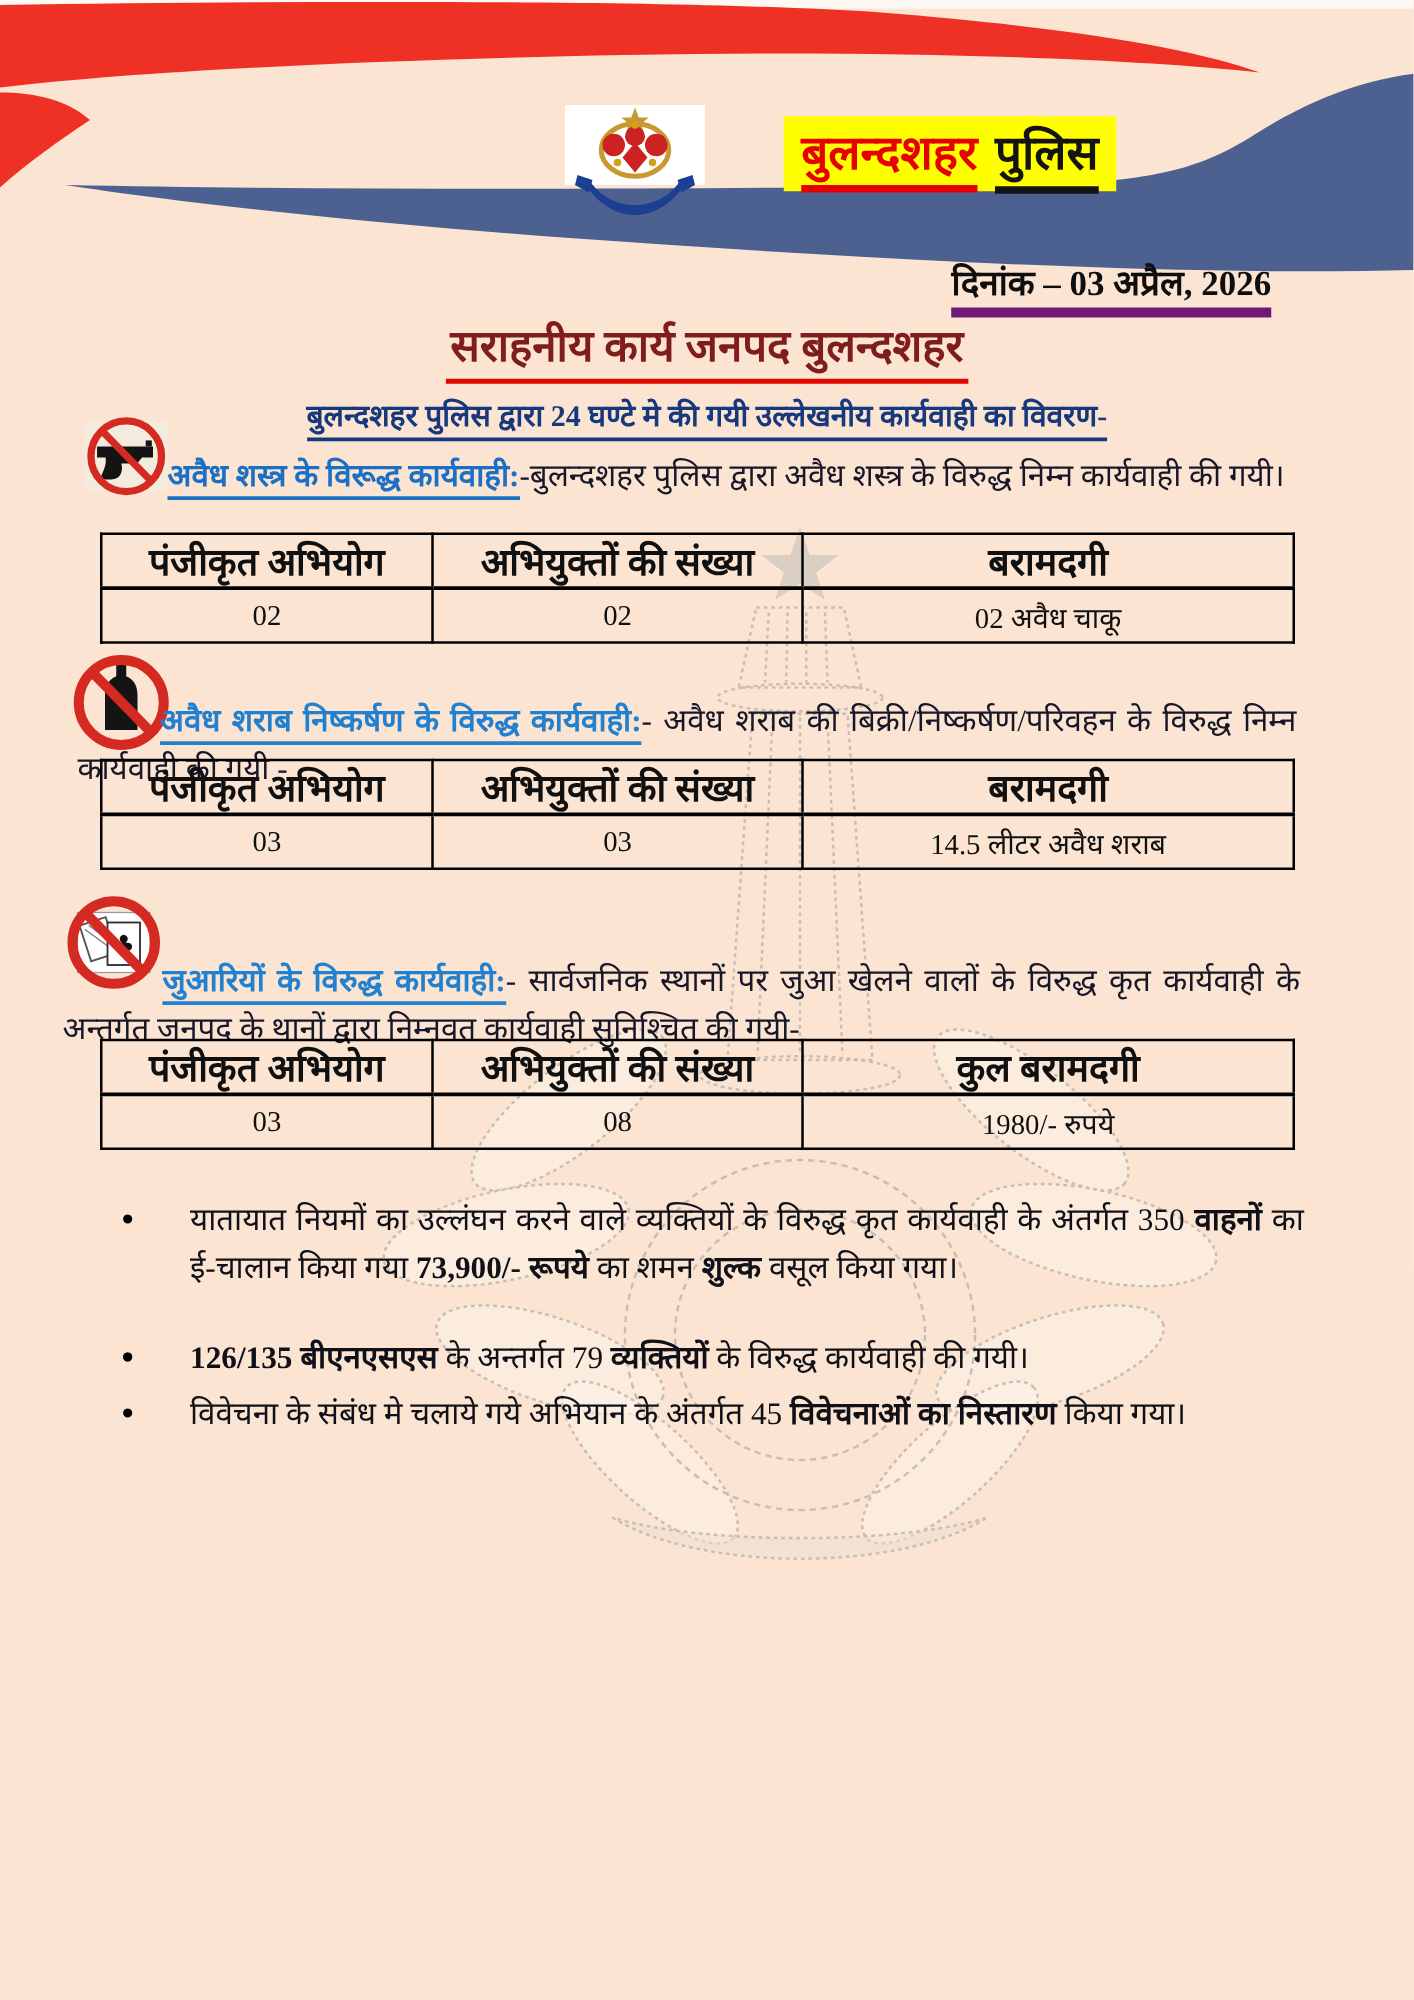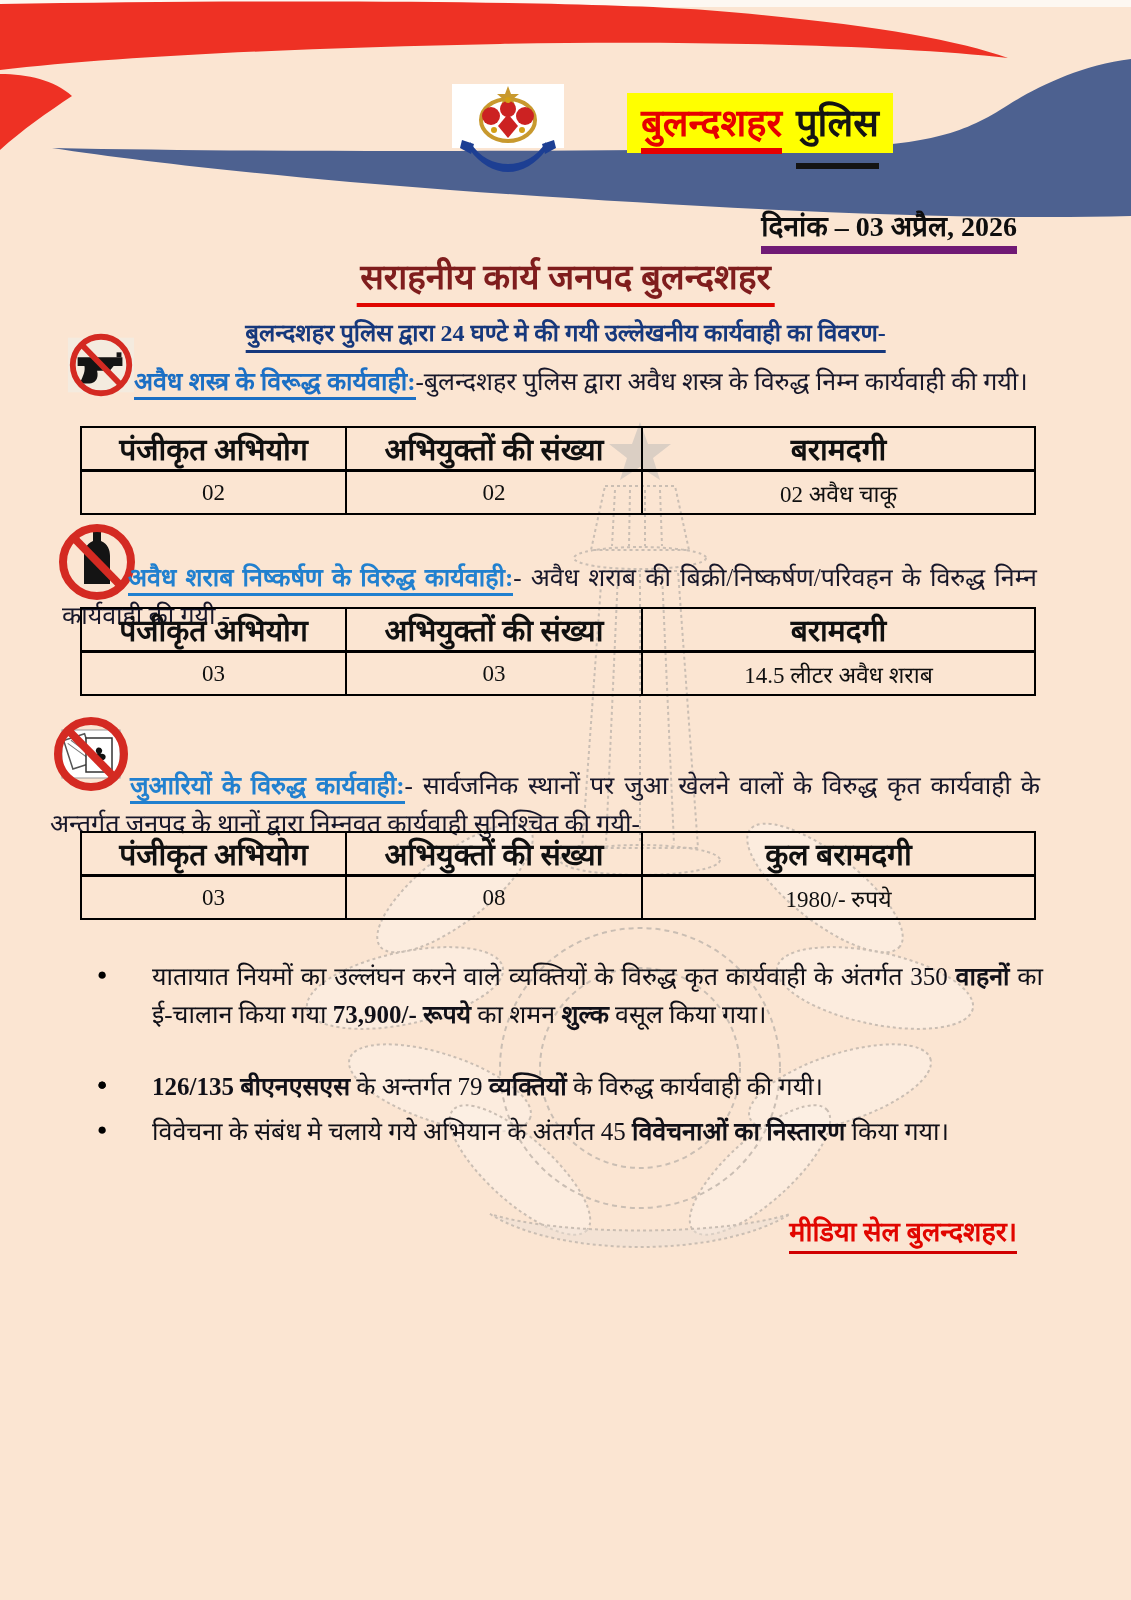--- a/index.html
+++ b/index.html
@@ -22,21 +22,21 @@
     position:absolute;left:627px;top:93px;
     background:#ffff00;padding:8px 14px 0 14px;height:52px;
     white-space:nowrap;
   }
   .brand .b-red{
     color:#e60000;font-weight:bold;font-size:38px;line-height:44px;
     display:inline-block;border-bottom:6px solid #e60000;padding-bottom:3px;
   }
   .brand .b-black{
     color:#141414;font-weight:bold;font-size:38px;line-height:44px;
-    display:inline-block;border-bottom:6px solid #141414;padding-bottom:18px;margin-left:10px;
+    display:inline-block;border-bottom:6px solid #141414;padding-bottom:4px;margin-left:10px;
   }
   
   .watermark{position:absolute;left:240px;top:408px;width:880px;height:920px;opacity:.45;}
   
   .date-line{
     position:absolute;top:206px;right:114px;
     font-size:28px;font-weight:bold;color:#0e0e0e;
     border-bottom:8px solid #701a75;padding-bottom:2px;
   }
   .doc-title{
@@ -259,15 +259,14 @@
     <div class="bullet m3">
       <span class="dot">●</span>
       <span><span class="seg-b">126/135 बीएनएसएस</span><span> के अन्तर्गत 79 </span><span class="seg-b">व्यक्तियों</span><span> के विरुद्ध कार्यवाही की गयी।</span></span>
     </div>
     <div class="bullet">
       <span class="dot">●</span>
       <span><span>विवेचना के संबंध मे चलाये गये अभियान के अंतर्गत 45 </span><span class="seg-b">विवेचनाओं का निस्तारण</span><span> किया गया।</span></span>
     </div>
   </div>
 
-  <div class="footer-sign">मीडिया सेल बुलन्दशहर।</div>
 
 </div>
 
 </body></html>

